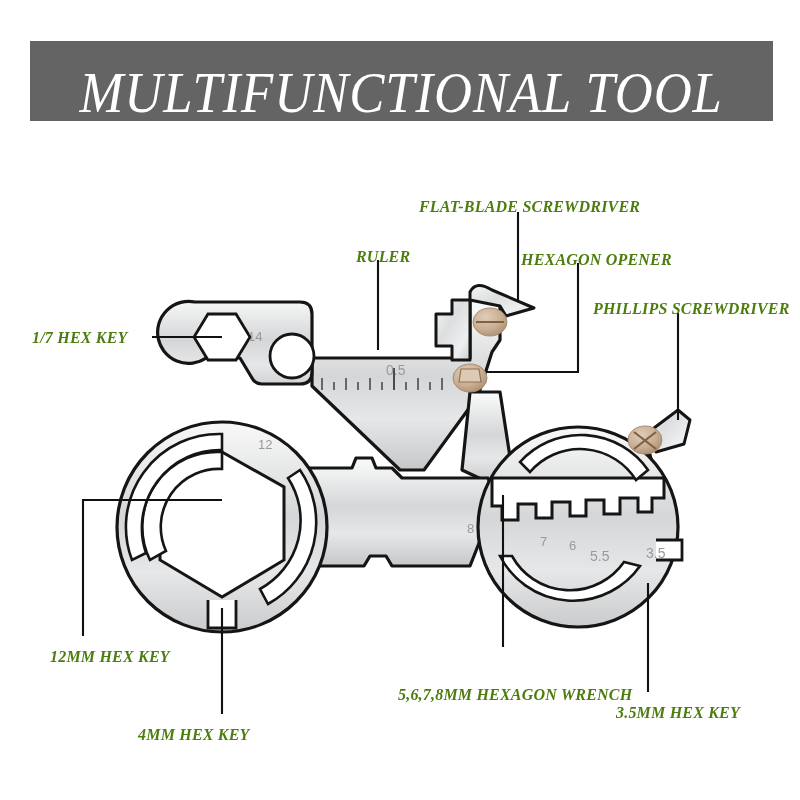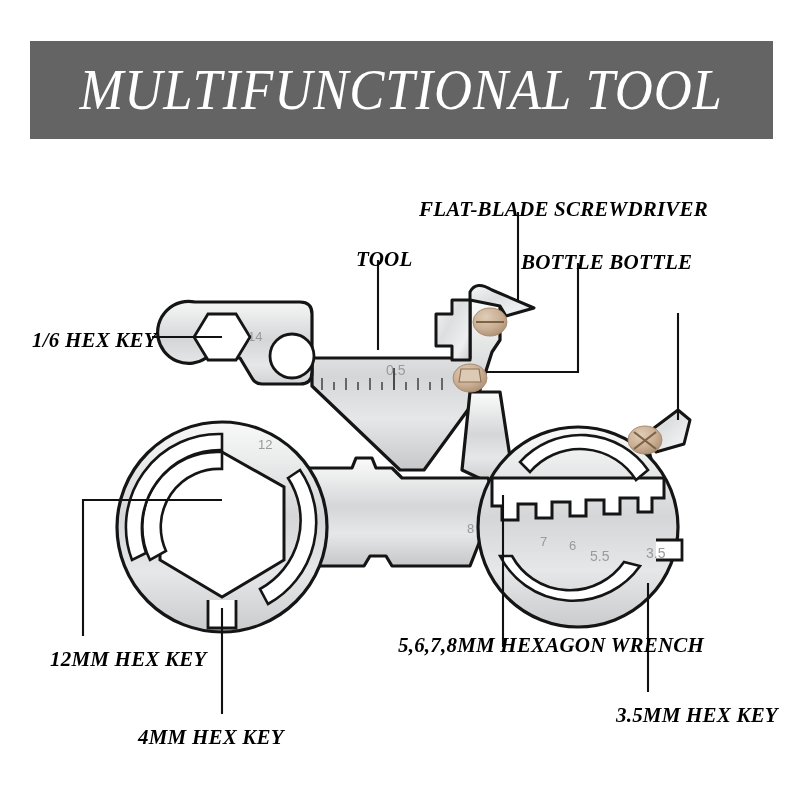--- a/index.html
+++ b/index.html
@@ -15,46 +15,46 @@
     overflow: hidden;
     font-family: "Liberation Serif", "DejaVu Serif", serif;
   }
 
   
   #title-banner {
     position: absolute;
     left: 30px;
     top: 41px;
     width: 743px;
-    height: 98px;
+    height: 80px;
     background: #646464;
     display: flex;
-    align-items: center;
+    align-items: flex-end;
     justify-content: center;
   }
   #title-text {
     color: #ffffff;
     font-family: "Liberation Serif", "DejaVu Serif", serif;
     font-style: italic;
     font-weight: 400;
     font-size: 56px;
     letter-spacing: 1px;
     transform: scaleX(0.94);
     white-space: nowrap;
     line-height: 1;
   }
 
   
   .callout {
     position: absolute;
     font-family: "Liberation Serif", "DejaVu Serif", serif;
     font-style: italic;
     font-weight: 700;
-    font-size: 21px;
-    color: #000000;
+    font-size: 16px;
+    color: #4d7c0f;
     white-space: nowrap;
     letter-spacing: 0.2px;
     line-height: 1;
   }
 
   
   #leaders, #tool-svg {
     position: absolute;
     left: 0;
     top: 0;
@@ -324,22 +324,23 @@
       <path d="M 222 500 L 83 500 L 83 636"></path>
 
       <line x1="222" y1="608" x2="222" y2="714"></line>
 
       <line x1="503" y1="495" x2="503" y2="647"></line>
 
       <line x1="648" y1="583" x2="648" y2="692"></line>
     </g>
   </svg>
 
-  <div class="callout" style="left:32px;  top:330px;">1/6 HEX KEY</div>
-  <div class="callout" style="left:356px; top:249px;">TOOL</div>
+  <div class="callout" style="left:32px;  top:330px;">1/7 HEX KEY</div>
+  <div class="callout" style="left:356px; top:249px;">RULER</div>
   <div class="callout" style="left:419px; top:199px;">FLAT-BLADE SCREWDRIVER</div>
-  <div class="callout" style="left:521px; top:252px;">BOTTLE BOTTLE</div>
+  <div class="callout" style="left:521px; top:252px;">HEXAGON OPENER</div>
+  <div class="callout" style="left:593px; top:301px;">PHILLIPS SCREWDRIVER</div>
   <div class="callout" style="left:50px;  top:649px;">12MM HEX KEY</div>
   <div class="callout" style="left:138px; top:727px;">4MM HEX KEY</div>
-  <div class="callout" style="left:398px; top:635px;">5,6,7,8MM HEXAGON WRENCH</div>
+  <div class="callout" style="left:398px; top:687px;">5,6,7,8MM HEXAGON WRENCH</div>
   <div class="callout" style="left:616px; top:705px;">3.5MM HEX KEY</div>
 
 </div>
 
 </body></html>

